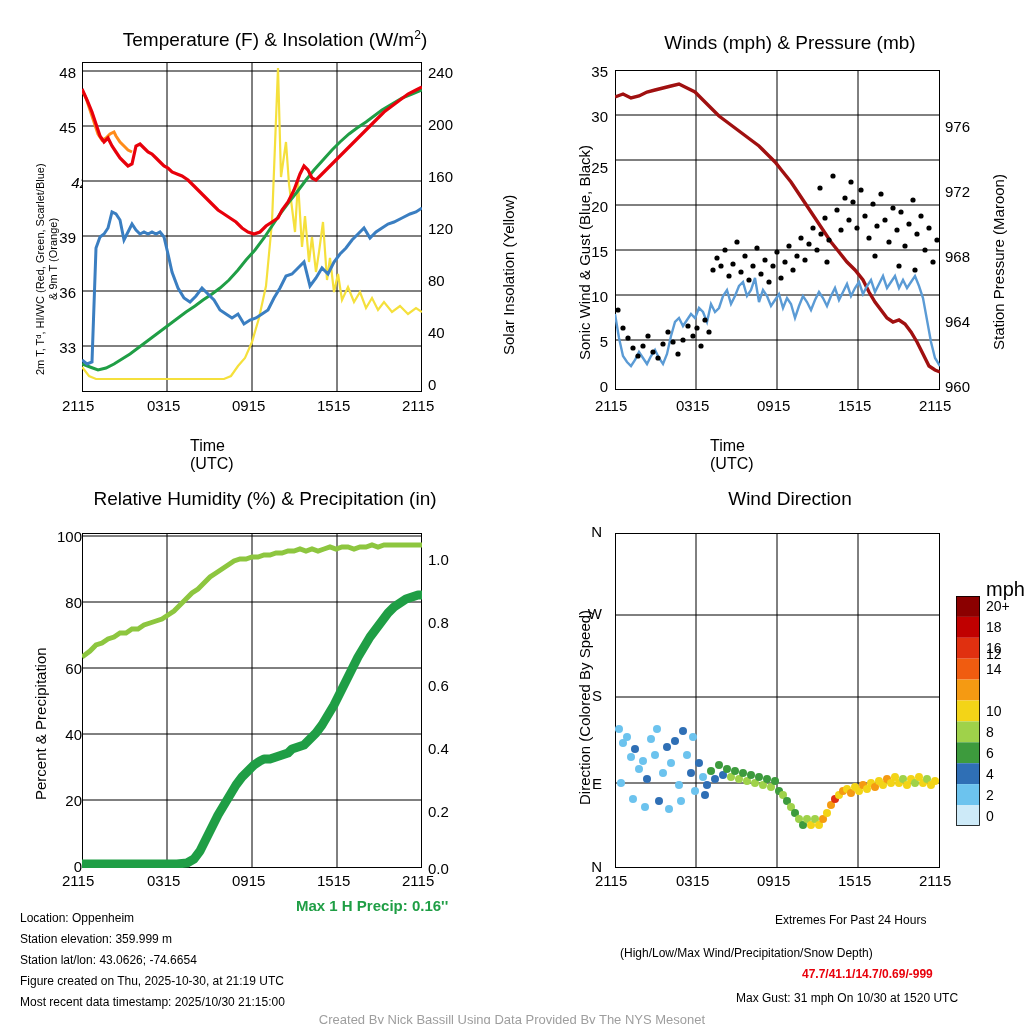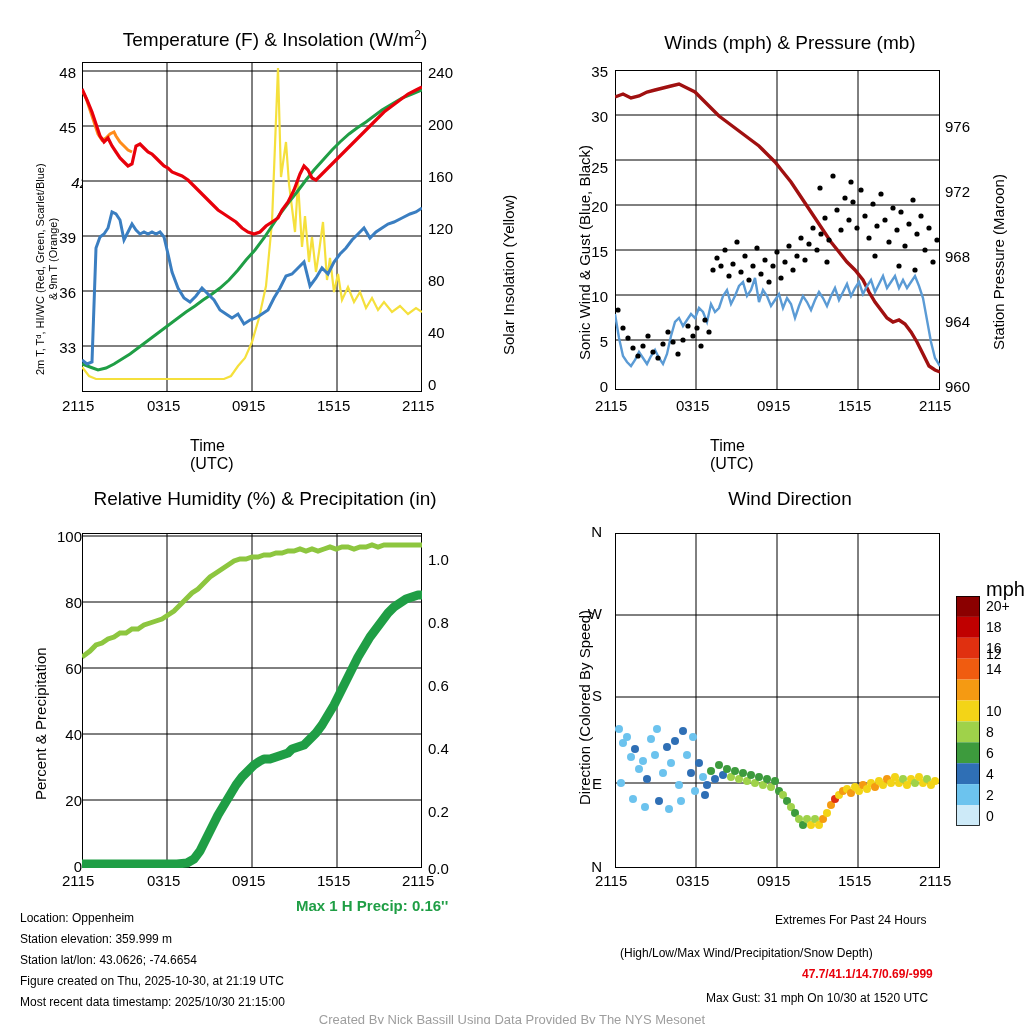--- a/index.html
+++ b/index.html
@@ -440,15 +440,15 @@
 
 <div class="footer" style="left:20px;top:911px;">Location: Oppenheim</div>
 <div class="footer" style="left:20px;top:932px;">Station elevation: 359.999 m</div>
 <div class="footer" style="left:20px;top:953px;text-align:right;">Station lat/lon: 43.0626; -74.6654</div>
 <div class="footer" style="left:20px;top:974px;">Figure created on Thu, 2025-10-30, at 21:19 UTC</div>
 <div class="footer" style="left:20px;top:995px;">Most recent data timestamp: 2025/10/30 21:15:00</div>
 
 <div class="footer" style="left:775px;top:873px;margin-top:40px;">Extremes For Past 24 Hours</div>
 <div class="footer" style="left:620px;top:946px;">(High/Low/Max Wind/Precipitation/Snow Depth)</div>
 <div class="footer red-bold" style="left:802px;top:967px;">47.7/41.1/14.7/0.69/-999</div>
-<div class="footer" style="left:706px;top:991px;">Max Gust: 31 mph On 10/30 at 1520 UTC</div>
+<div class="footer" style="left:736px;top:991px;">Max Gust: 31 mph On 10/30 at 1520 UTC</div>
 
 <div class="credit" style="left:0;top:1006px;">Created By Nick Bassill Using Data Provided By The NYS Mesonet</div>
 
 </body></html>

